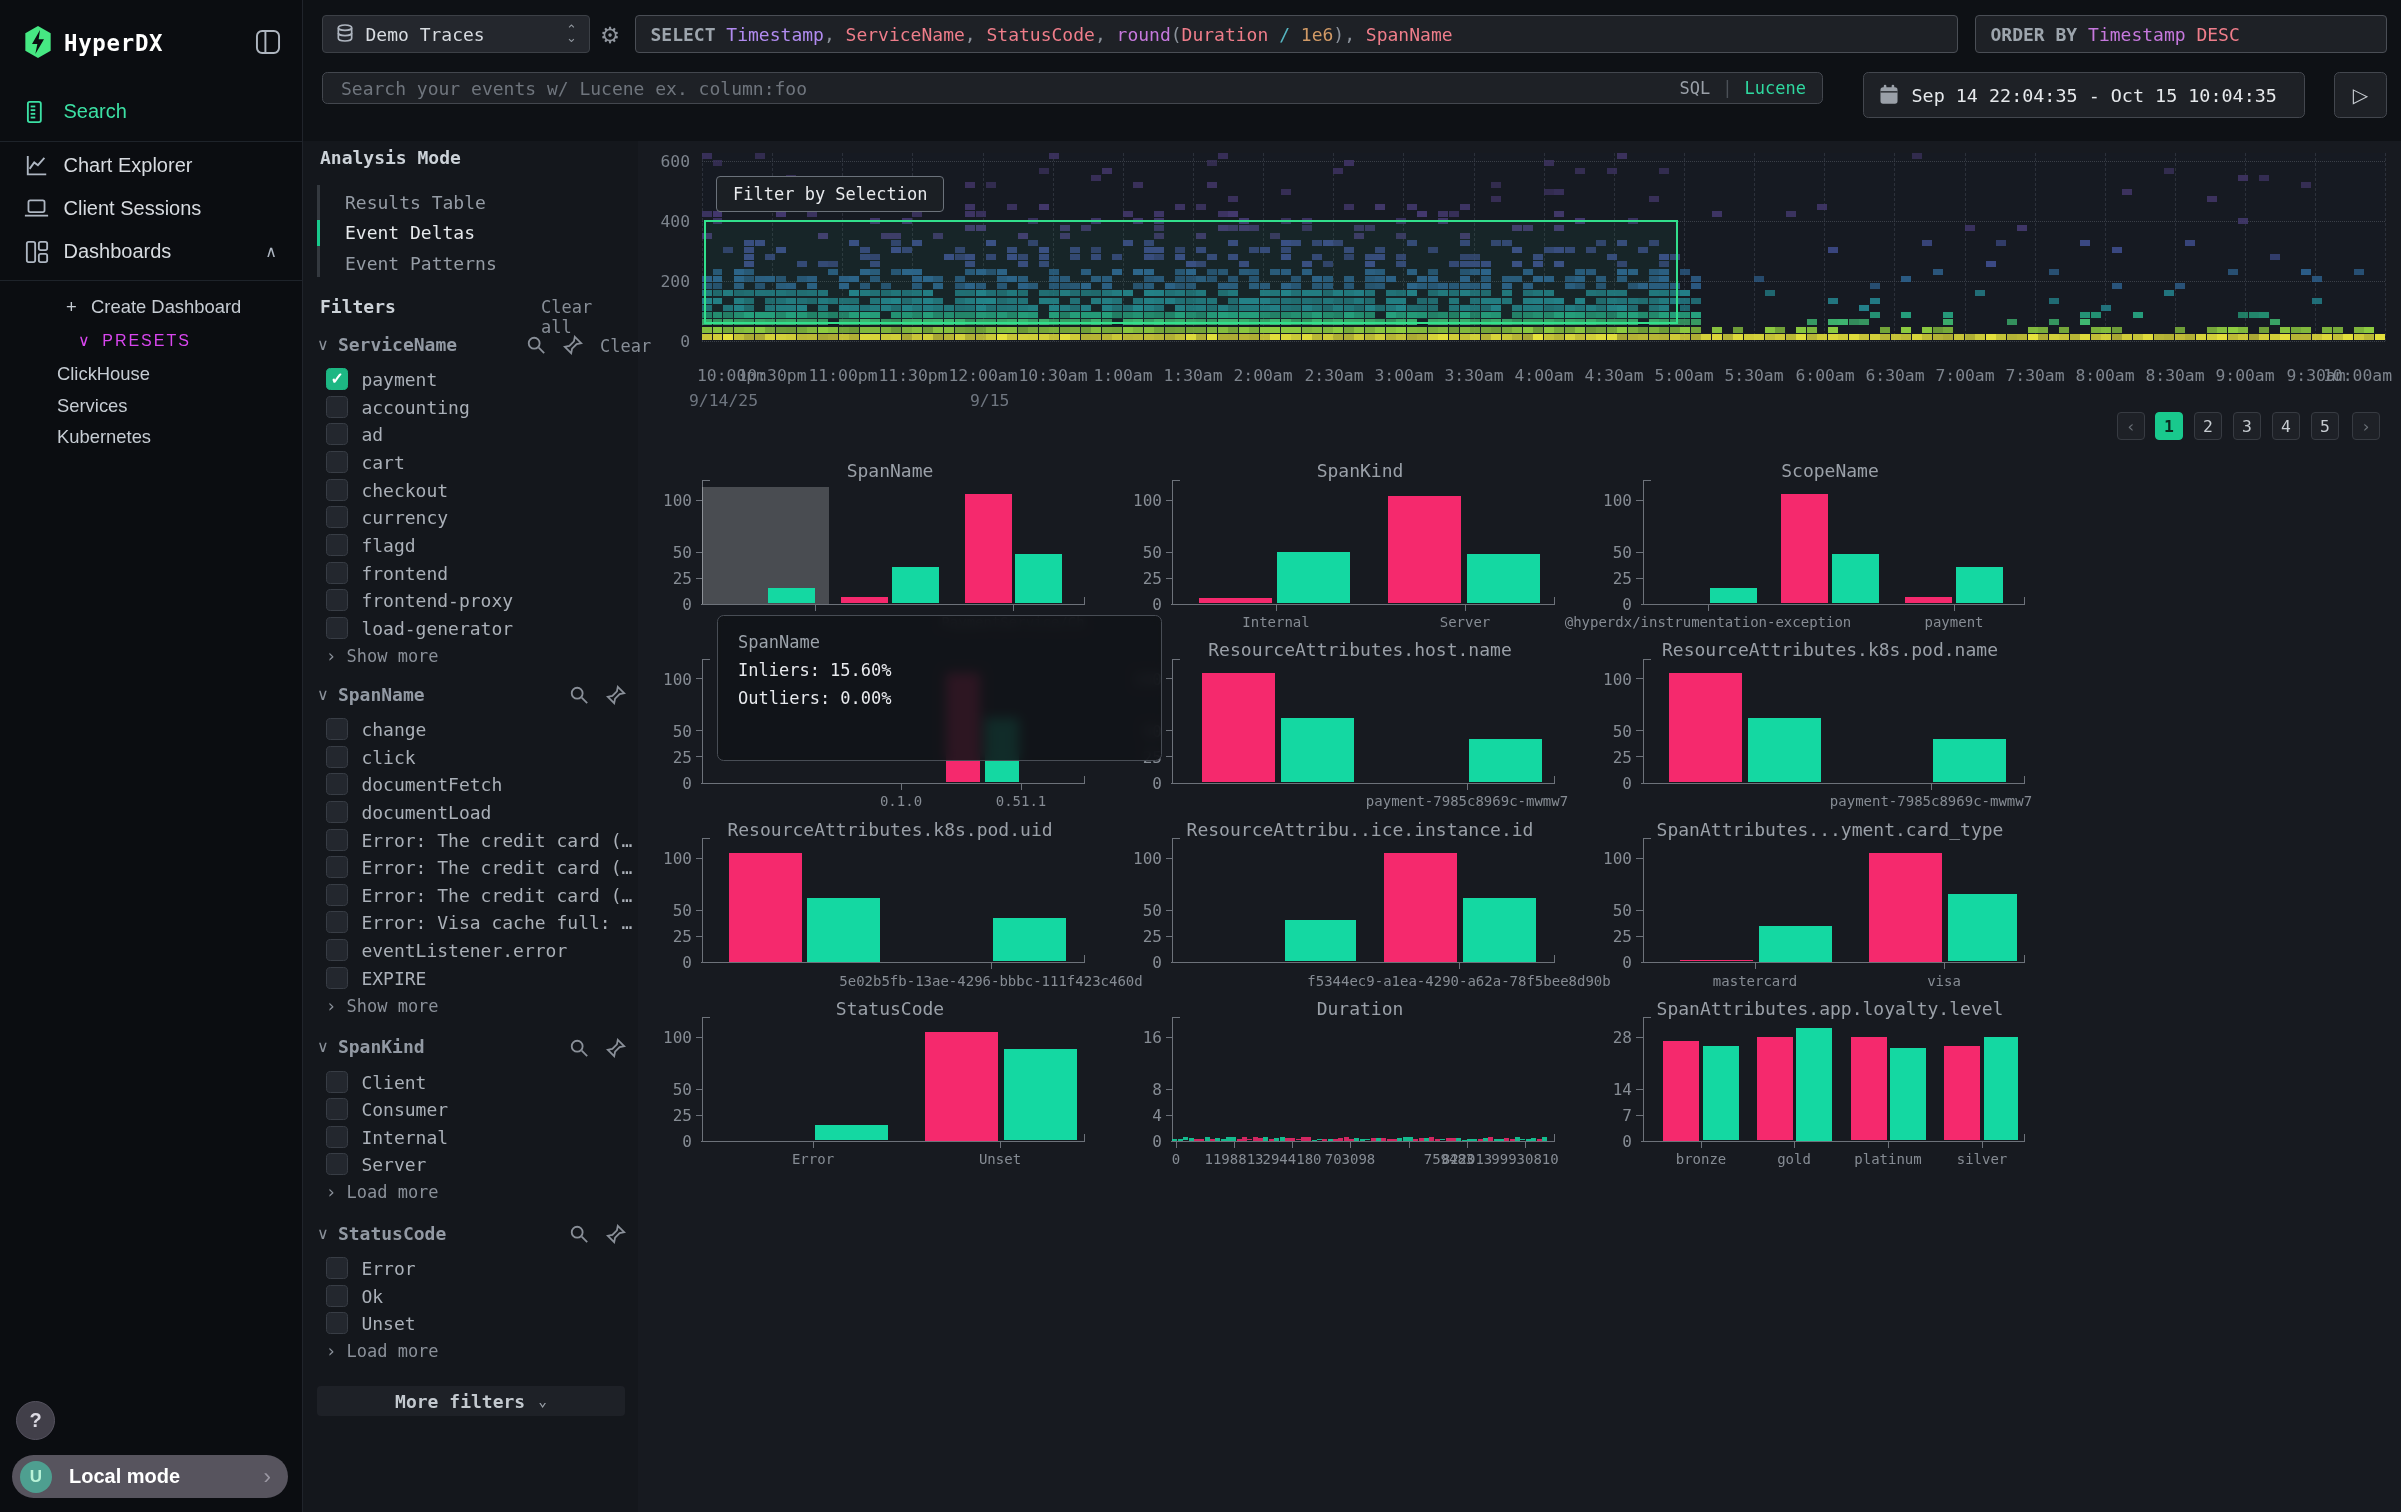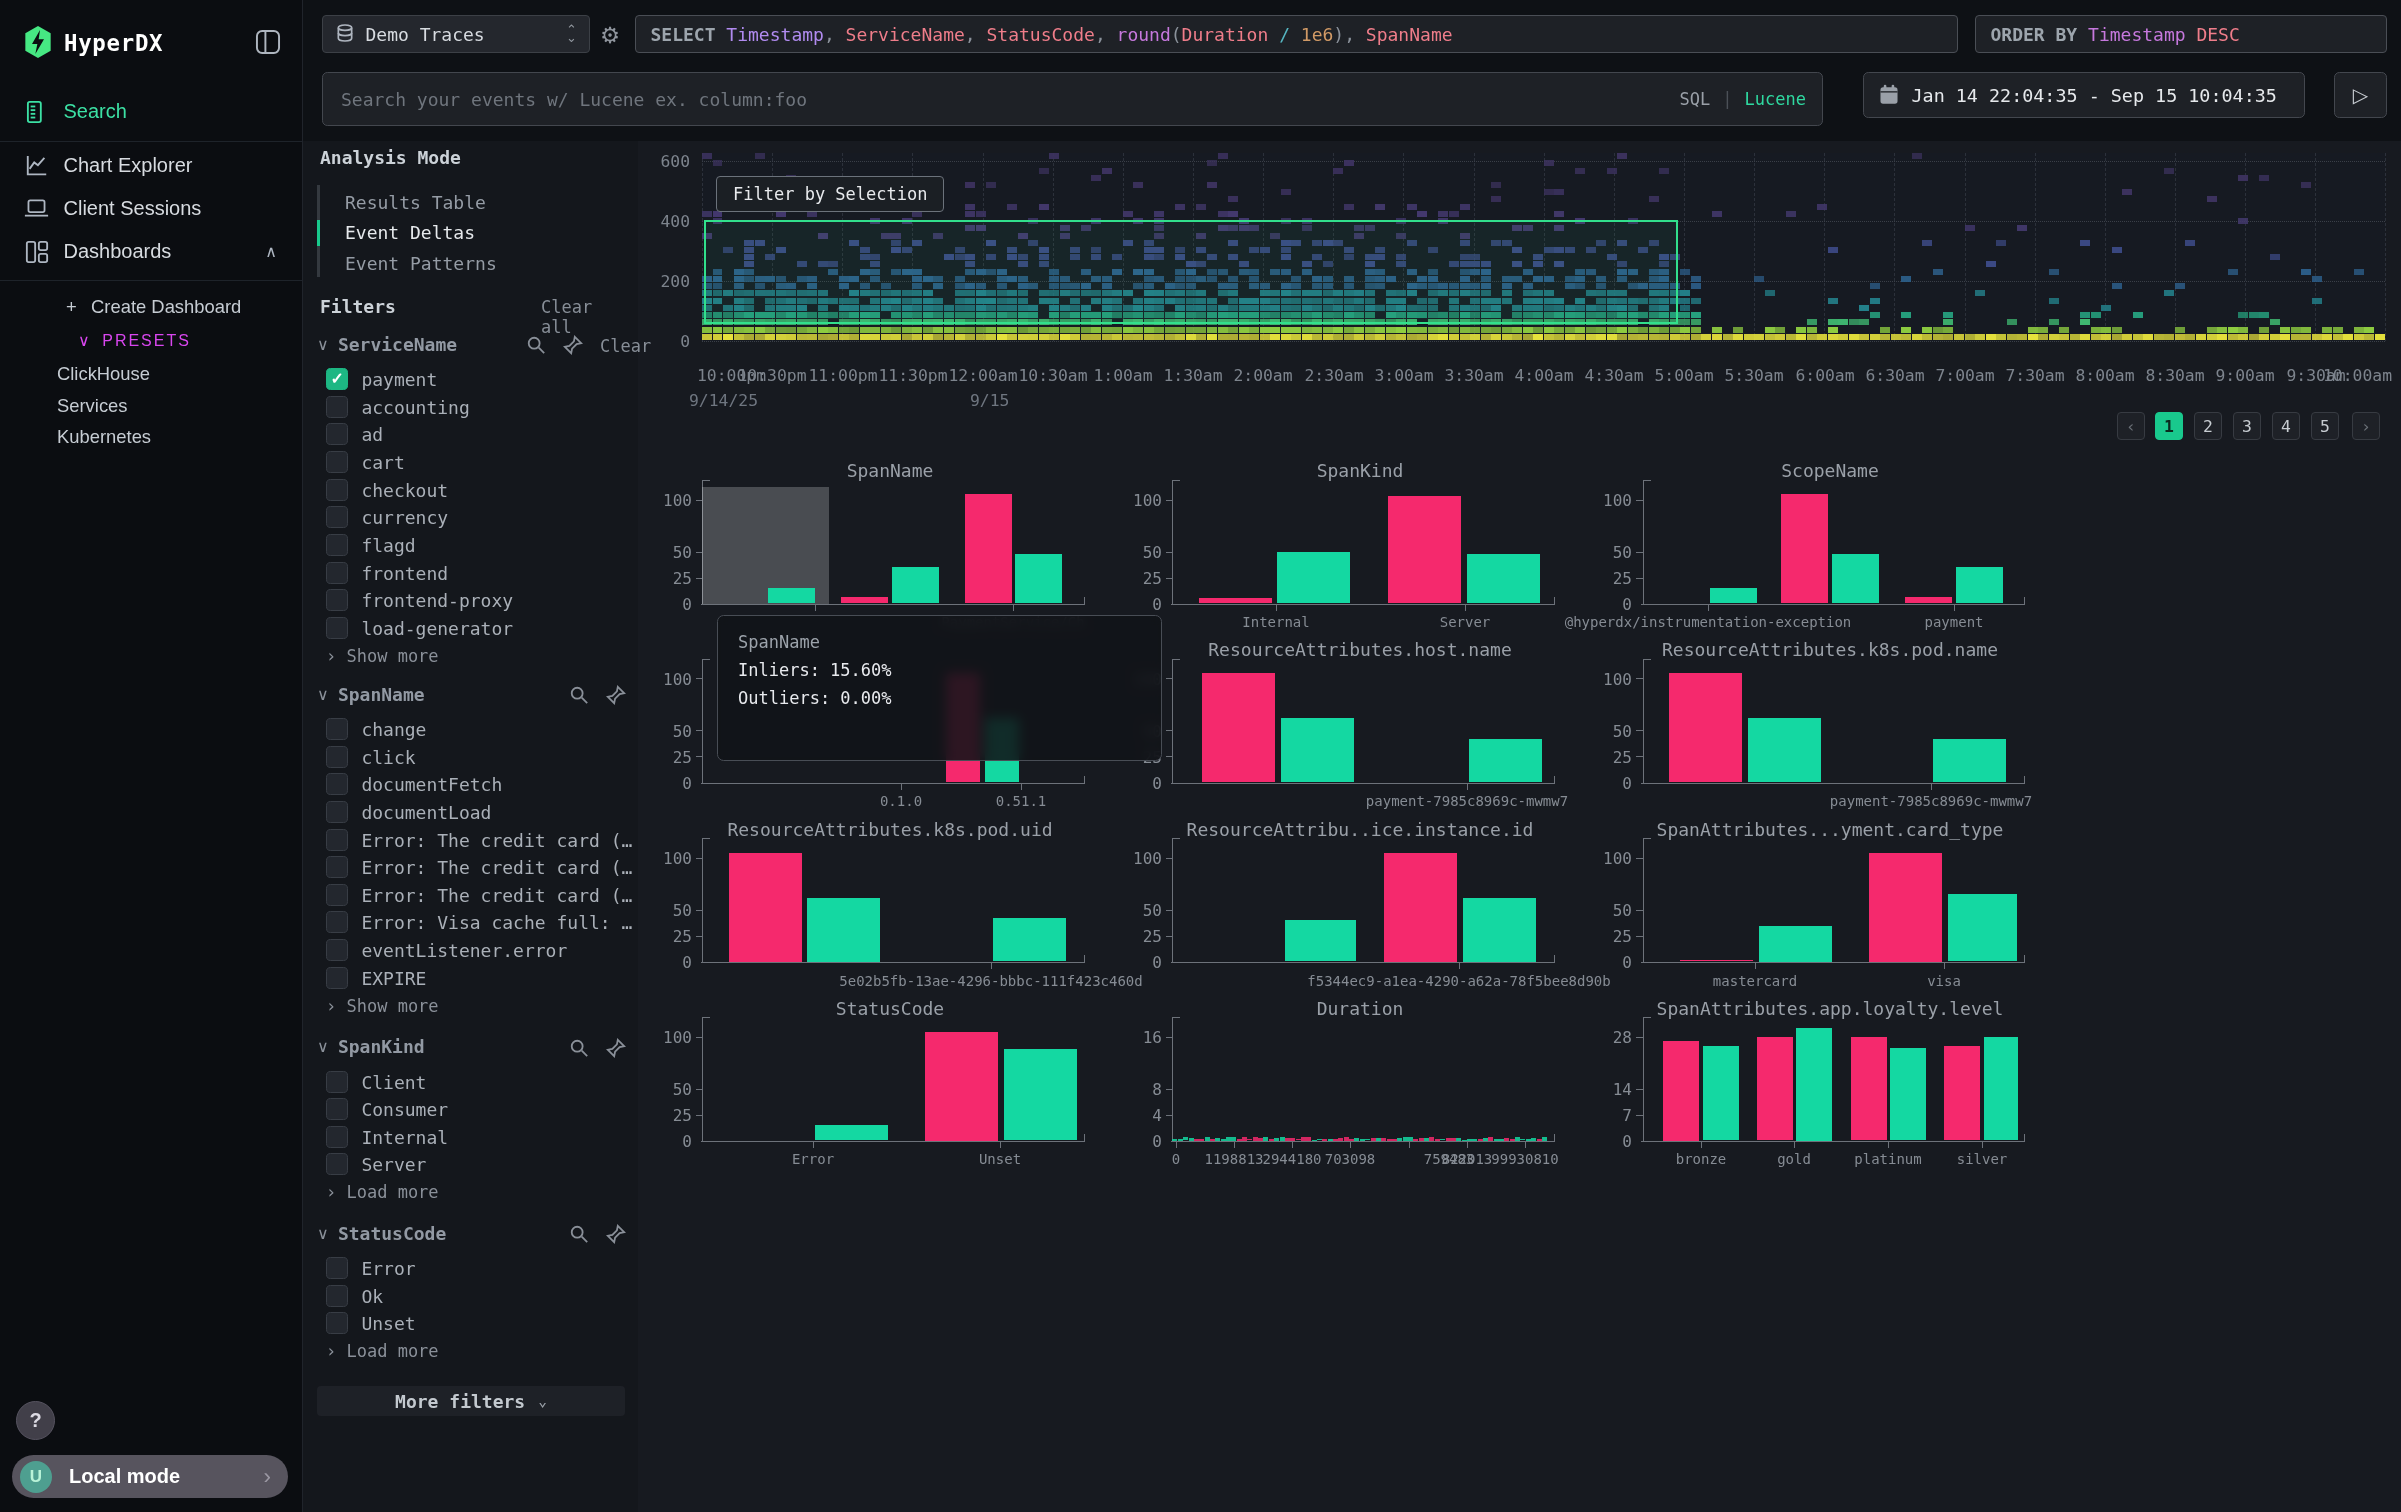--- a/index.html
+++ b/index.html
@@ -48,21 +48,21 @@
   #orderby-bar{left:1975px;top:15px;width:412px;height:38px;border-color:#4a4e55;display:flex;align-items:center;padding:0 14.5px;}
   .tok{font-size:18px;white-space:pre;}
   .tok.kw{color:#9da5ad;font-weight:bold;}
   .tok.field{color:#b18bf0;}
   .tok.field2{color:#c678dd;}
   .tok.str{color:#ef7d8a;}
   .tok.fn{color:#c678dd;}
   .tok.op{color:#56b6c2;}
   .tok.num{color:#d19a66;}
   .tok.p{color:#8b929b;}
-  #search-bar{left:322px;top:72px;width:1501px;height:54px;border-radius:5.3px;display:flex;align-items:center;padding:0 16px;}
+  #search-bar{left:322px;top:72px;width:1501px;height:32px;border-radius:5.3px;display:flex;align-items:center;padding:0 16px;}
   #search-input{flex:1;background:transparent;border:none;outline:none;color:#d7dbe0;
                 font-family:"DejaVu Sans Mono",monospace;font-size:18px;}
   #search-input::placeholder{color:#6f757d;}
   #sql-toggle{display:flex;gap:12px;align-items:center;font-size:17px;}
   #sql-label{color:#9aa0a8;}
   #sql-divider{color:#4b5057;}
   #lucene-label{color:#2fd9a0;}
   #date-box{left:1863px;top:72px;width:442px;height:46px;border-radius:5.3px;display:flex;align-items:center;gap:13px;padding:0 14.5px;}
   #date-label{font-size:18.4px;color:#e6e9ec;}
   #run-btn{left:2334px;top:72px;width:53px;height:46px;border-radius:5.3px;color:#c7ccd1;font-size:20px;
@@ -259,21 +259,21 @@
 </div>
 <div id="date-box" class="tb-box">
   <span>
     <svg width="20" height="21" viewBox="0 0 30 32">
         <rect x="2" y="5" width="26" height="25" rx="4" fill="#9aa0a8"></rect>
     <rect x="7" y="1" width="4" height="8" rx="2" fill="#9aa0a8"></rect>
         <rect x="19" y="1" width="4" height="8" rx="2" fill="#9aa0a8"></rect>
     <rect x="2" y="11" width="26" height="2" fill="#1e2126"></rect>
       </svg>
   </span>
-  <span id="date-label" class="mono">Jan 14 22:04:35 - Sep 15 10:04:35</span>
+  <span id="date-label" class="mono">Sep 14 22:04:35 - Oct 15 10:04:35</span>
 </div>
 <div id="run-btn" class="tb-box">
   <span>▷</span>
 </div>
 
 <div id="analysis-title" class="fp-h abs">Analysis Mode</div>
 <div id="mode-rail"></div>
 <div id="mode-rail-active" style="top: 220px; height: 26px;"></div>
 <div id="modes">
     <div class="mode-item" style="top: 192px;">Results Table</div>

